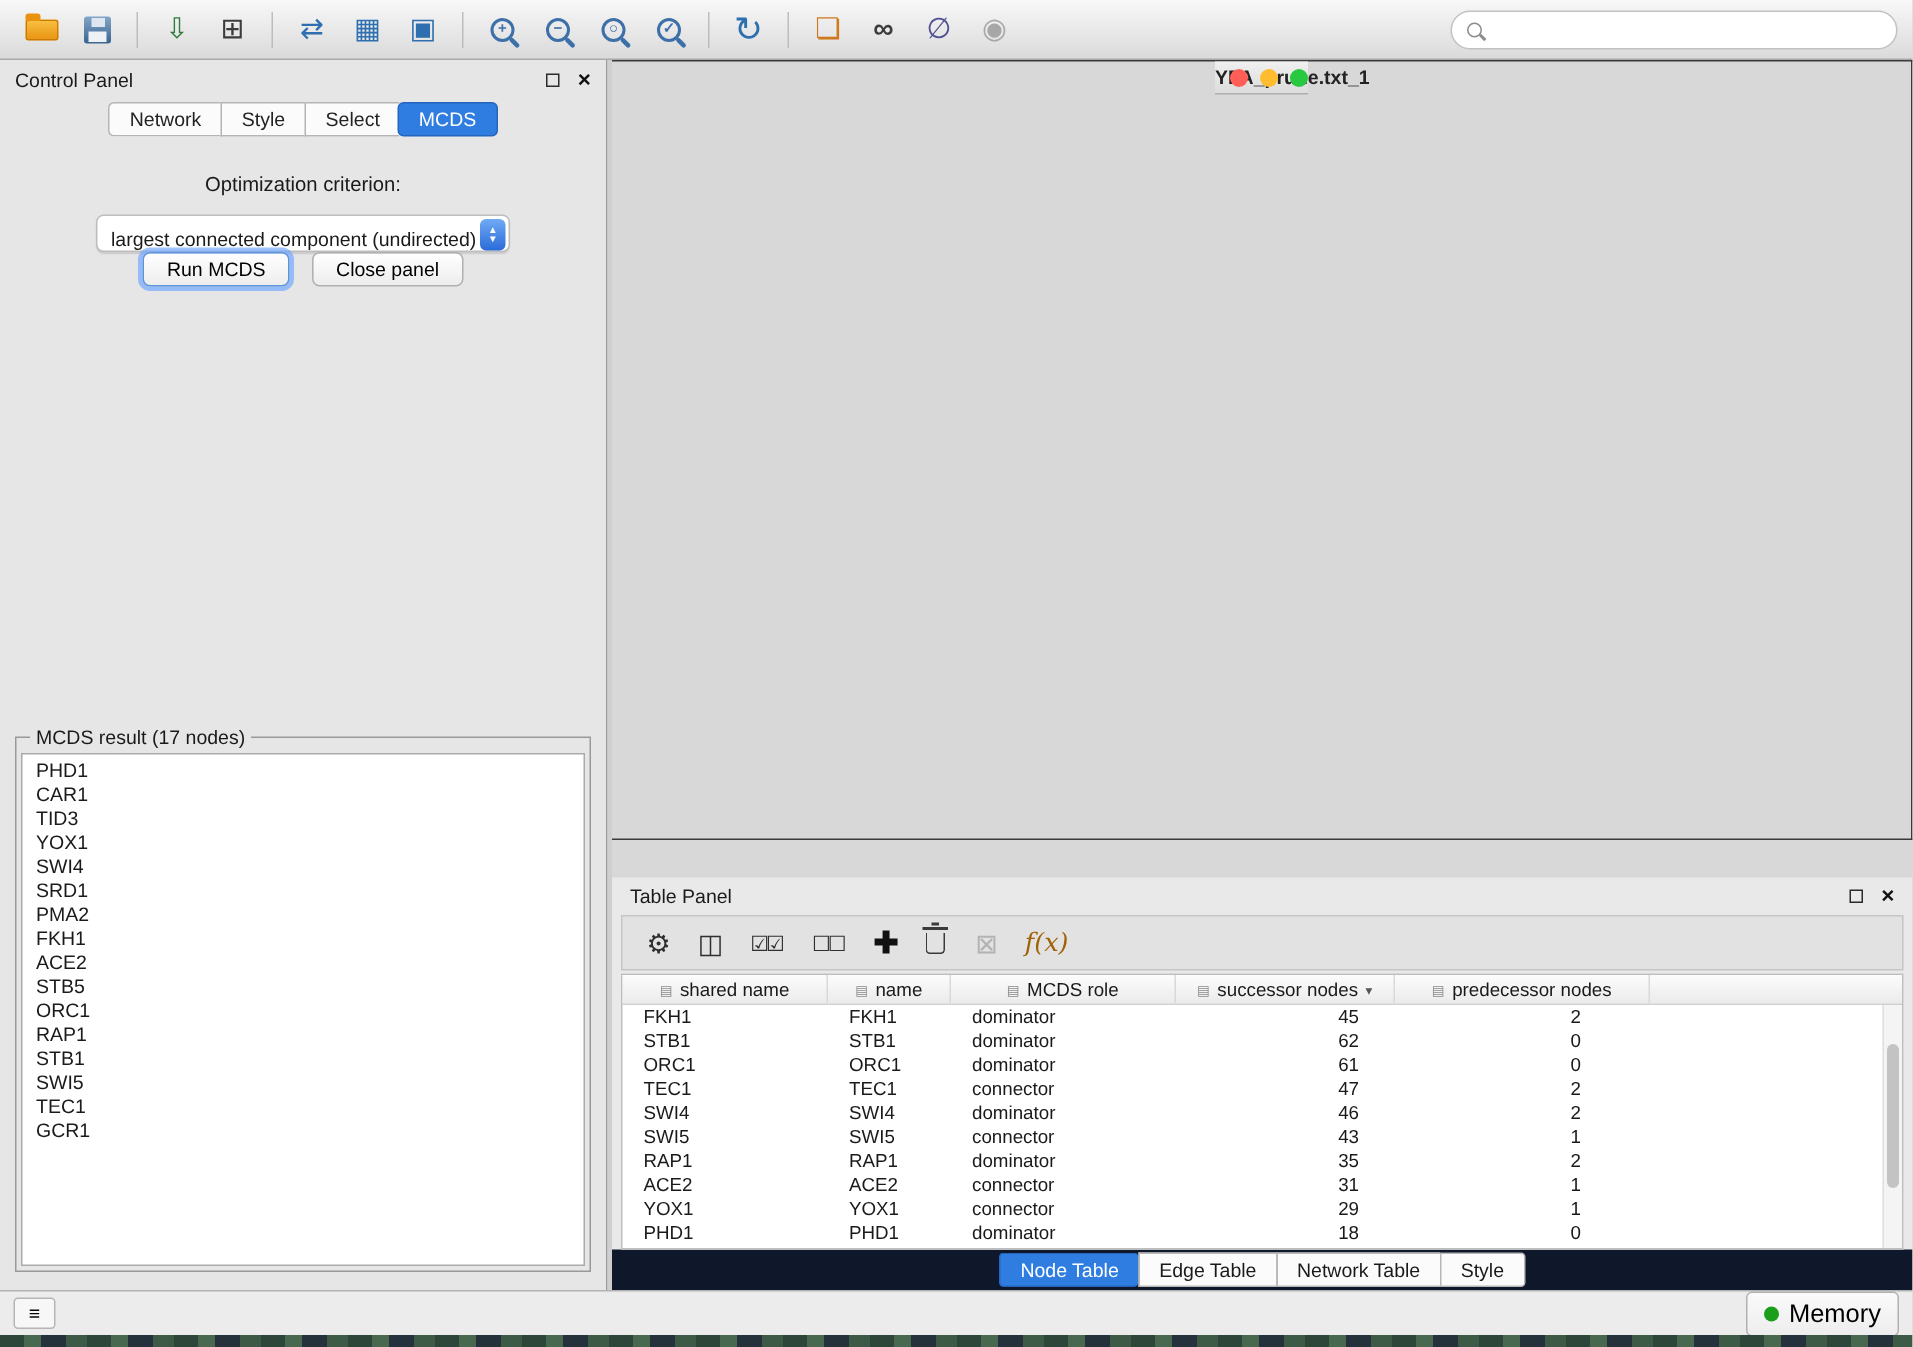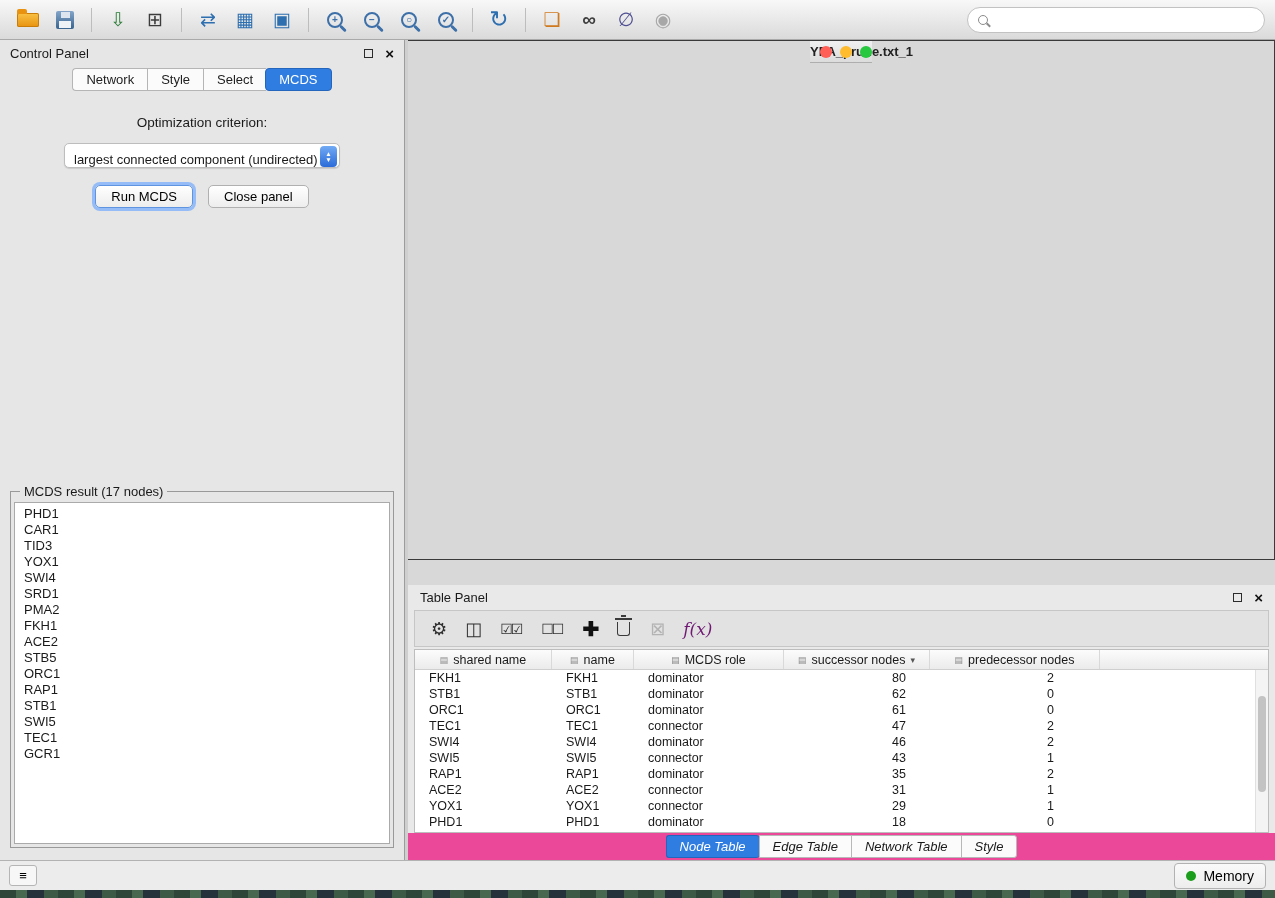--- a/index.html
+++ b/index.html
@@ -32,21 +32,21 @@
   .float-btn{width:9px;height:9px;border:1.5px solid #2b2b2b;background:transparent;cursor:pointer;}
   .close-x{font-size:15px;font-weight:bold;line-height:1;cursor:pointer;color:#111;}
   .cp-tabs{display:flex;justify-content:center;padding-top:2px;}
   .cp-tab{font-size:13px;padding:3px 13px;background:#fbfbfb;border:1px solid #b5b5b5;border-right:none;color:#222;cursor:pointer;}
   .cp-tab:first-child{border-radius:4px 0 0 4px;}
   .cp-tab.active{background:#2f7de1;color:#fff;border:1px solid #2465be;border-radius:4px;margin-left:-1px;}
   .cp-body{flex:1;display:flex;flex-direction:column;padding-top:6px;min-height:0;}
   .opt-label{text-align:center;font-size:13.5px;margin-top:18px;}
   .select{margin:13px auto 0;width:276px;height:25px;background:#fff;border:1px solid #bdbdbd;border-radius:5px;display:flex;align-items:flex-end;font-size:13px;padding:0 2px 0 9px;box-shadow:0 1px 1px rgba(0,0,0,.12);cursor:pointer;}
   .stepper{margin-left:auto;width:17px;height:21px;background:linear-gradient(#71aaf4,#2a6bd8);border-radius:4px;display:flex;flex-direction:column;align-items:center;justify-content:center;color:#fff;font-size:6.5px;line-height:6px;}
-  .btn-row{display:flex;justify-content:center;gap:15px;margin-top:17px;}
+  .btn-row{display:flex;justify-content:center;gap:15px;}
   .mac-btn{font-family:"Liberation Sans",sans-serif;font-size:13px;padding:3px 15px;background:linear-gradient(#ffffff,#ededed);border:1px solid #b0b0b0;border-radius:5px;cursor:pointer;}
   .mac-btn.focused{box-shadow:0 0 0 3px rgba(106,166,255,.65);border-color:#5f95e0;}
   .result-box{margin:auto 10px 12px;border:1px solid #999;padding:3px;background:#e6e6e6;}
   .result-box legend{font-size:13px;padding:0 4px;margin-left:6px;}
   .result-list{background:#fff;border:1px solid #aaa;height:342px;overflow:auto;padding:3px 0;}
   .result-item{font-size:13px;padding:0 9px;line-height:16px;cursor:default;}
 
   .v-split{width:3px;flex:0 0 3px;background:#cfcfcf;cursor:col-resize;}
 
   
@@ -62,43 +62,43 @@
   .table-panel{flex:1;display:flex;flex-direction:column;background:#e9e9e9;min-height:0;margin-top:25px;}
   .tp-header{height:25px;flex:0 0 25px;display:flex;align-items:center;padding:0 12px;font-size:13px;}
   .tp-toolbar{height:37px;flex:0 0 37px;background:#e2e2e2;border:1px solid #c6c6c6;margin:0 6px;display:flex;align-items:center;gap:20px;padding:0 16px;}
   .ticon{font-size:18px;color:#2f2f2f;cursor:pointer;line-height:1;letter-spacing:-2px;}
   .ticon.small{font-size:14px;}
   .ticon.disabled{color:#b3b3b3;cursor:default;}
   .plus{font-size:20px;font-weight:bold;color:#111;}
   .trash-icon{position:relative;width:13px;height:14px;border:1.6px solid #3a3a3a;border-top:none;border-radius:0 0 3px 3px;cursor:pointer;}
   .trash-icon::before{content:"";position:absolute;top:-4px;left:-3px;width:17px;height:2px;background:#3a3a3a;}
   .trash-icon::after{content:"";position:absolute;top:-7px;left:3px;width:5px;height:2px;background:#3a3a3a;}
-  .fx{font-family:"DejaVu Serif",serif;font-style:italic;color:#701a75;font-size:17px;letter-spacing:0;}
+  .fx{font-family:"DejaVu Serif",serif;font-style:italic;color:#a16207;font-size:17px;letter-spacing:0;}
   .table-wrap{flex:1;background:#fff;border:1px solid #bdbdbd;margin:2px 6px 0;position:relative;overflow:hidden;min-height:0;}
   .thead{display:flex;height:20px;background:linear-gradient(#fcfcfc,#ebebeb);border-bottom:1px solid #cfcfcf;font-size:12.5px;}
   .th{display:flex;align-items:center;justify-content:center;gap:5px;border-right:1px solid #d9d9d9;cursor:pointer;}
   .col-icon{font-size:9px;color:#8a8a8a;}
   .chev{font-size:9px;color:#555;}
   .c-shared{width:137px;flex:0 0 137px;} .c-name{width:82px;flex:0 0 82px;} .c-role{width:150px;flex:0 0 150px;} .c-succ{width:146px;flex:0 0 146px;} .c-pred{width:170px;flex:0 0 170px;}
   .trow{display:flex;height:16px;align-items:center;font-size:12.5px;cursor:default;}
   .td{overflow:hidden;white-space:nowrap;}
   .td.c-shared,.td.c-name,.td.c-role{padding-left:14px;}
   .td.c-succ{text-align:right;padding-right:24px;}
   .td.c-pred{text-align:right;padding-right:46px;}
   .vscroll{position:absolute;right:0;top:20px;bottom:0;width:13px;background:#f4f4f4;border-left:1px solid #e0e0e0;}
   .vthumb{position:absolute;left:2px;right:2px;top:26px;height:96px;background:#c3c3c3;border-radius:6px;cursor:pointer;}
-  .tp-tabs{height:27px;flex:0 0 27px;display:flex;align-items:center;justify-content:center;background:#ec4899;font-style:italic;}
+  .tp-tabs{height:27px;flex:0 0 27px;display:flex;align-items:center;justify-content:center;background:#0f172a;}
   .tp-tab{font-size:13px;padding:3px 13px;border:1px solid #b8b8b8;border-right:none;background:#fbfbfb;cursor:pointer;}
   .tp-tab:last-child{border-right:1px solid #b8b8b8;border-radius:0 3px 3px 0;}
   .tp-tab.active{background:#2f7de1;color:#fff;border-color:#2465be;border-radius:3px;}
 
   
   .statusbar{height:30px;flex:0 0 30px;background:#ececec;border-top:1px solid #b2b2b2;display:flex;align-items:center;padding:0 9px;}
   .sb-left-btn{width:28px;height:21px;border:1px solid #b5b5b5;background:#f7f7f7;border-radius:3px;font-size:13px;display:flex;align-items:center;justify-content:center;cursor:pointer;}
-  .memory-btn{margin-left:auto;display:flex;align-items:center;gap:7px;border:1px solid #b2b2b2;background:linear-gradient(#fafafa,#ededed);border-radius:4px;padding:4px 11px;font-size:14px;cursor:pointer;}
+  .memory-btn{margin-left:auto;display:flex;align-items:center;gap:7px;border:1px solid #b2b2b2;background:linear-gradient(#fafafa,#ededed);border-radius:4px;padding:4px 11px;font-size:17px;cursor:pointer;}
   .mem-dot{width:10px;height:10px;border-radius:50%;background:#1b9e1b;}
   .desktop-strip{height:8px;flex:0 0 8px;background:repeating-linear-gradient(90deg,#2e463a 0 16px,#48684f 16px 27px,#25323c 27px 44px,#3c5a46 44px 58px);}
 </style>
 </head>
 <body>
 
 <div class="screen">
 
   <div class="toolbar">
     <button class="tb">
@@ -902,21 +902,21 @@
               <span class="col-icon">▤</span>
               <span>predecessor nodes</span>
             </div>
             <div class="th" style="flex:1;border-right:none;"></div>
           </div>
 
           <div class="trow">
             <div class="td c-shared">FKH1</div>
             <div class="td c-name">FKH1</div>
             <div class="td c-role">dominator</div>
-            <div class="td c-succ">80</div>
+            <div class="td c-succ">45</div>
             <div class="td c-pred">2</div>
           </div>
           <div class="trow">
             <div class="td c-shared">STB1</div>
             <div class="td c-name">STB1</div>
             <div class="td c-role">dominator</div>
             <div class="td c-succ">62</div>
             <div class="td c-pred">0</div>
           </div>
           <div class="trow">

